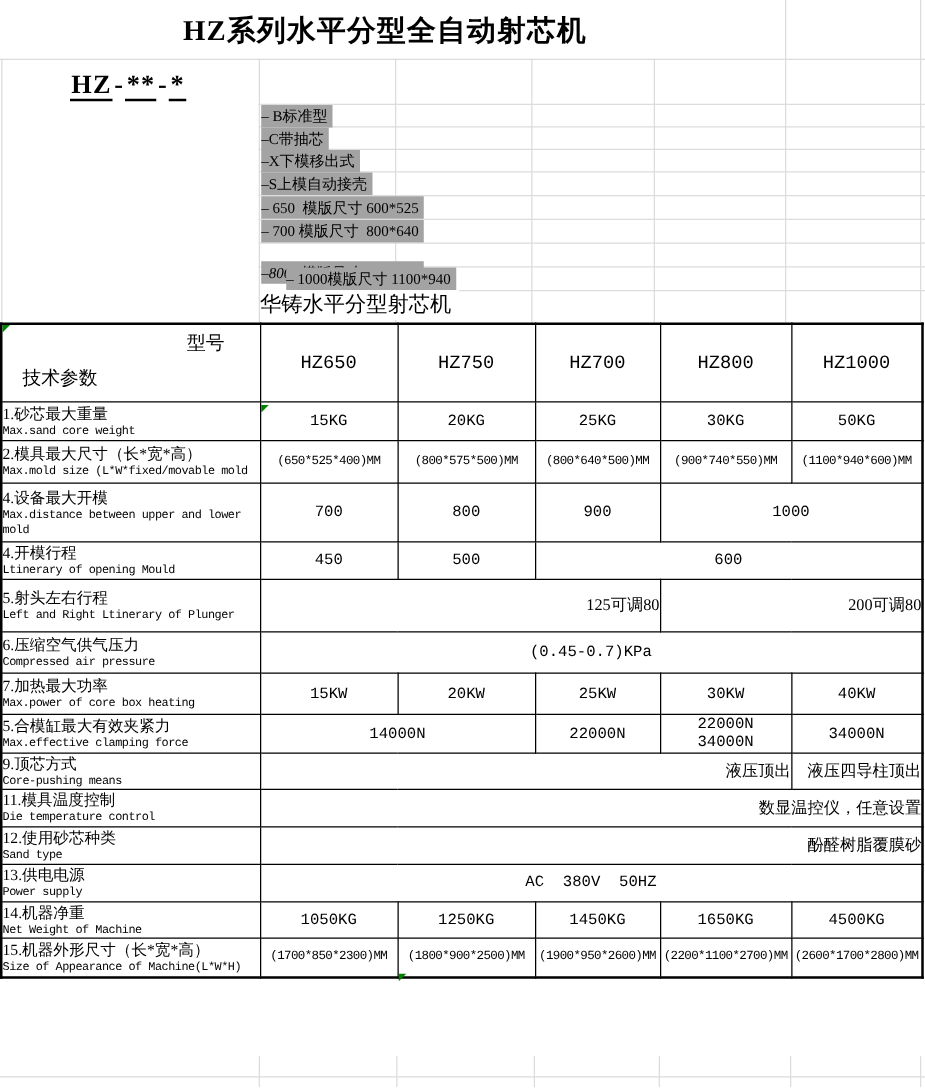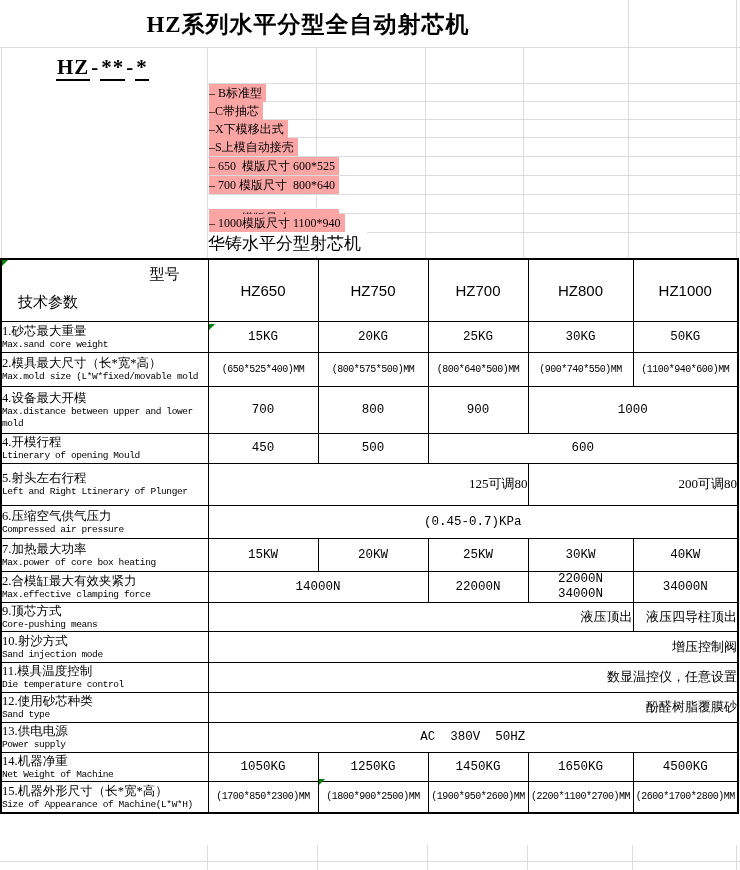--- a/index.html
+++ b/index.html
@@ -12,33 +12,33 @@
 
   
   .title{position:absolute;top:9px;left:0;width:616px;text-align:center;
          font-size:23px;font-weight:bold;letter-spacing:1px;}
   .model{position:absolute;top:55px;left:56px;font-size:21px;font-weight:bold;letter-spacing:1px;}
   .model .u{border-bottom:2px solid #000;padding:0 1px 1px 1px;display:inline-block;line-height:22px;}
   .model .d{display:inline-block;padding:0 1px;line-height:22px;}
 
   
   .opt{position:absolute;left:209px;height:18px;line-height:18px;font-size:12px;
-       white-space:pre;background:#fca5a5;padding-right:4px;}
+       white-space:pre;background:#a3a3a3;padding-right:4px;}
   .subtitle{position:absolute;left:208px;top:232px;font-size:17px;line-height:24px;
             background:#fff;padding-right:6px;white-space:pre;}
 
   
   table.spec{position:absolute;left:0;top:258px;width:737px;border-collapse:collapse;
              table-layout:fixed;border:2px solid #000;}
   table.spec td{border:1px solid #000;padding:0;overflow:hidden;}
   td.corner{position:relative;}
   .corner-tr{position:absolute;top:5px;right:28px;font-size:15px;}
   .corner-bl{position:absolute;bottom:9px;left:16px;font-size:15px;}
   td.colh{text-align:center;vertical-align:middle;
-          font-family:Liberation Sans, sans-serif;font-size:15px;margin-left:12px;}
+          font-family:Liberation Mono, monospace;font-size:15px;margin-left:12px;}
   td.lab{padding:1px 0 1px 3px;vertical-align:middle;}
   .zh{font-size:12.5px;line-height:16px;}
   .en{font-family:"Liberation Mono","DejaVu Sans Mono",monospace;font-size:9.5px;
       line-height:12px;letter-spacing:-0.4px;white-space:nowrap;}
   .en.wrap{white-space:normal;}
   td.val{text-align:center;vertical-align:middle;
          font-family:"Liberation Mono","DejaVu Sans Mono",monospace;font-size:12.5px;}
   td.val.cn{font-family:"Liberation Serif","DejaVu Serif",serif;font-size:13px;text-align:right;}
   td.val.sm{font-size:10px;letter-spacing:-0.5px;}
   td.val.two{white-space:pre-line;line-height:15px;}
@@ -85,21 +85,21 @@
     <span class="u">HZ</span><span class="d">-</span><span class="u">**</span><span class="d">-</span><span class="u">*</span>
   </div>
 
   <div class="opt" style="top:84px;">– B标准型</div>
   <div class="opt" style="top:102px;">–C带抽芯</div>
   <div class="opt" style="top:120px;">–X下模移出式</div>
   <div class="opt" style="top:138px;">–S上模自动接壳</div>
   <div class="opt" style="top:157px;">– 650  模版尺寸 600*525</div>
   <div class="opt" style="top:176px;">– 700 模版尺寸  800*640</div>
   <div class="opt" style="top:209px;font-style:italic;">–800  模版尺寸  900*740</div>
-  <div class="opt" style="top:214px;">– 1000模版尺寸 1100*940</div>
+  <div class="opt" style="top:214px;margin-left:20px;">– 1000模版尺寸 1100*940</div>
 
   <div class="subtitle">华铸水平分型射芯机</div>
 
   <table class="spec">
     <colgroup>
       <col style="width:207px">
         <col style="width:110px">
         <col style="width:110px">
       <col style="width:100px">
         <col style="width:105px">
@@ -187,46 +187,39 @@
         </td>
         <td class="val">15KW</td>
         <td class="val">20KW</td>
         <td class="val">25KW</td>
         <td class="val">30KW</td>
         <td class="val">40KW</td>
       </tr>
 
       <tr style="height:31px">
         <td class="lab">
-          <div class="zh">2.合模缸最大有效夹紧力</div>
+          <div class="zh">5.合模缸最大有效夹紧力</div>
           <div class="en">Max.effective clamping force</div>
         </td>
         <td class="val" colspan="2">14000N</td>
         <td class="val">22000N</td>
         <td class="val two">22000N
 34000N</td>
         <td class="val">34000N</td>
       </tr>
 
       <tr style="height:28px">
         <td class="lab">
           <div class="zh">9.顶芯方式</div>
           <div class="en">Core-pushing means</div>
         </td>
         <td class="val cn" colspan="4">液压顶出</td>
         <td class="val cn">液压四导柱顶出</td>
       </tr>
 
-      <tr style="height:31px">
-        <td class="lab">
-          <div class="zh">10.射沙方式</div>
-          <div class="en">Sand injection mode</div>
-        </td>
-        <td class="val cn" colspan="5">增压控制阀</td>
-      </tr>
 
       <tr style="height:30px">
         <td class="lab">
           <div class="zh">11.模具温度控制</div>
           <div class="en">Die temperature control</div>
         </td>
         <td class="val cn" colspan="5">数显温控仪，任意设置</td>
       </tr>
 
       <tr style="height:30px">

